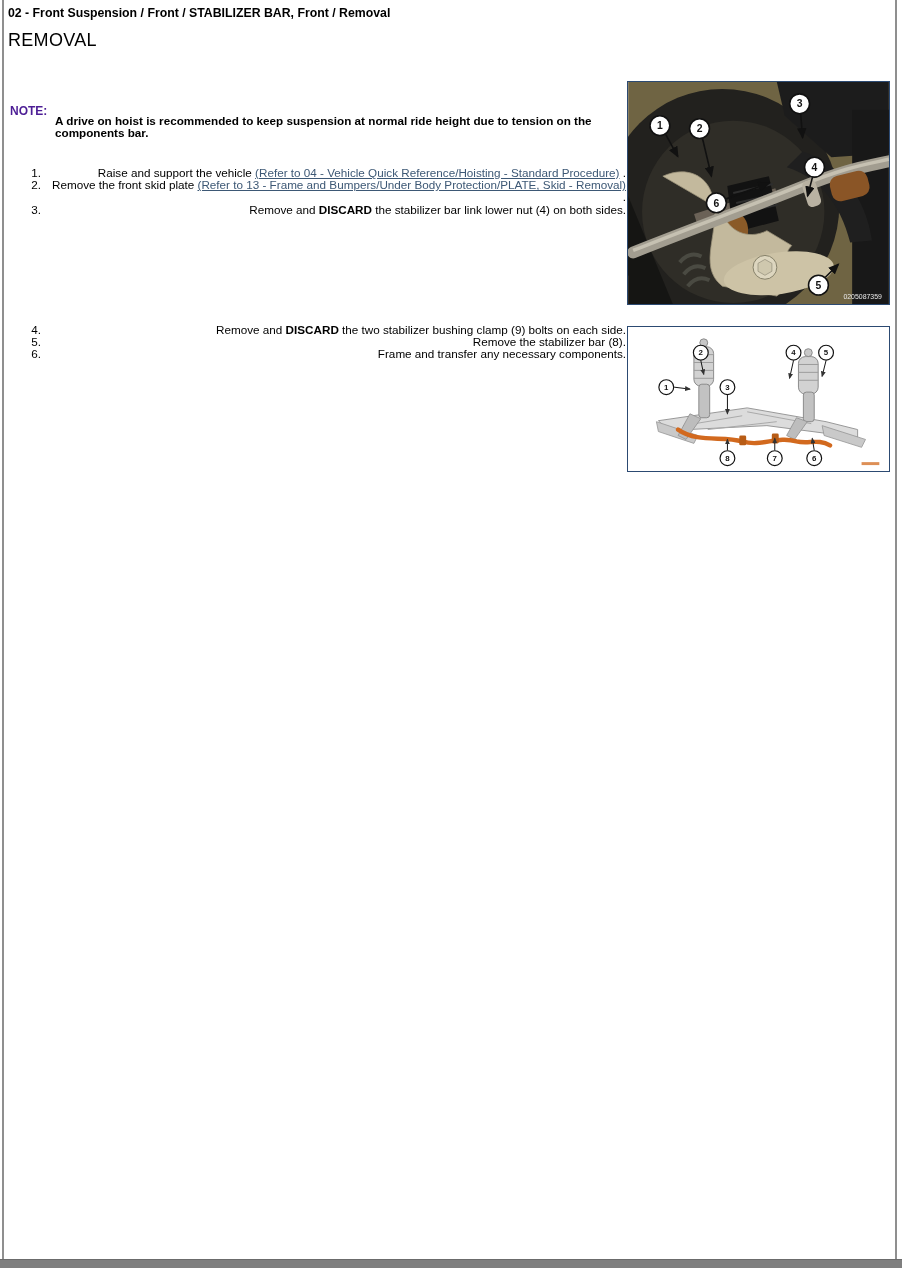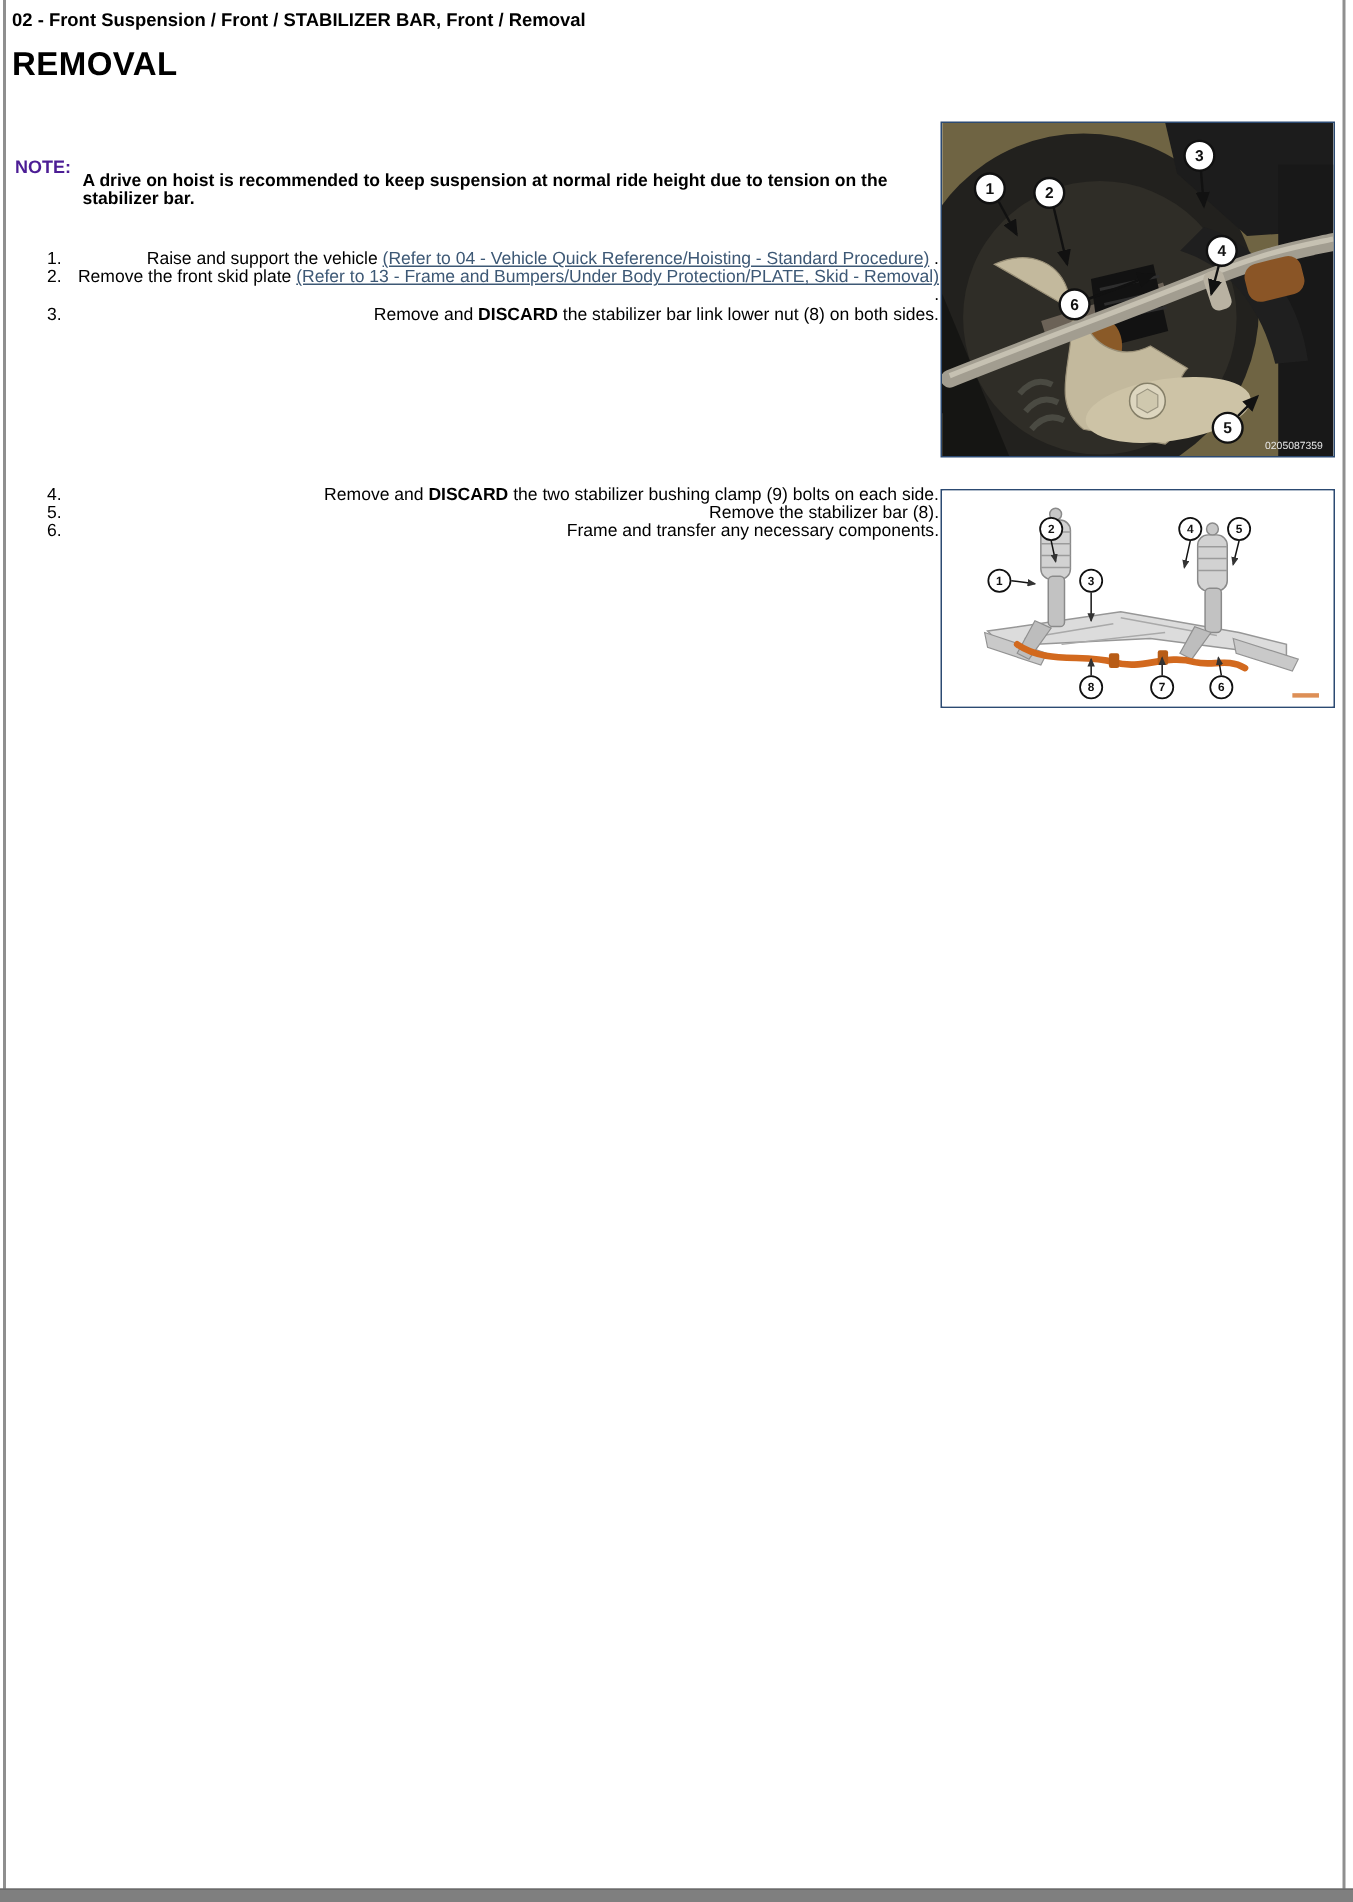--- a/index.html
+++ b/index.html
@@ -4,21 +4,21 @@
 <style>
   html,body{margin:0;padding:0;background:#fff;}
   .page{
     position:relative;width:902px;height:1268px;background:#ffffff;
     font-family:"Liberation Sans", sans-serif;color:#000;overflow:hidden;
   }
   .edge-left{position:absolute;left:2px;top:0;width:2px;height:1260px;background:#8f8f8f;}
   .edge-right{position:absolute;left:895px;top:0;width:2px;height:1260px;background:#8f8f8f;}
   .bottom-bar{position:absolute;left:0;top:1259px;width:902px;height:9px;background:#7f7f7f;border-top:1px solid #6b6b6b;box-sizing:border-box;}
   .breadcrumb{position:absolute;left:8px;top:6px;font-size:12.3px;font-weight:bold;white-space:nowrap;}
-  .title{position:absolute;left:8px;top:30px;margin:0;font-size:22px;font-weight:700;letter-spacing:.3px;}
+  .title{position:absolute;left:8px;top:30px;margin:0;font-size:18px;font-weight:400;letter-spacing:.3px;}
   .note-label{position:absolute;left:10px;top:104px;font-size:12px;font-weight:bold;color:#4c1d95;}
   .note-text{position:absolute;left:55px;top:115px;width:566px;font-size:11.7px;font-weight:bold;line-height:12.3px;}
   .steps{position:absolute;left:24px;width:602px;font-size:11.7px;line-height:12.2px;}
   #steps1{top:167px;}
   #steps2{top:324px;}
   .step-row{display:flex;align-items:flex-start;}
   .step-num{flex:none;width:17px;text-align:right;margin-right:4px;}
   .step-text{flex:1;text-align:right;}
   .bold{font-weight:bold;}
   .ref-link{color:#3d5875;text-decoration:underline;cursor:pointer;}
@@ -33,34 +33,34 @@
 </style>
 </head>
 <body>
 
 <div class="page">
 
   <div class="breadcrumb">02 - Front Suspension / Front / STABILIZER BAR, Front / Removal</div>
   <h1 class="title">REMOVAL</h1>
 
   <div class="note-label">NOTE:</div>
-  <div class="note-text">A drive on hoist is recommended to keep suspension at normal ride height due to tension on the stabilizer bar.</div>
+  <div class="note-text">A drive on hoist is recommended to keep suspension at normal ride height due to tension on the components bar.</div>
 
   <div class="steps" id="steps1">
       <div class="step-row">
         <span class="step-num">1.</span>
         <span class="step-text"><span>Raise and support the vehicle </span><a href="#" class="ref-link">(Refer to 04 - Vehicle Quick Reference/Hoisting - Standard Procedure)</a><span> .</span></span>
       </div>
       <div class="step-row">
         <span class="step-num">2.</span>
         <span class="step-text"><span>Remove the front skid plate </span><a href="#" class="ref-link">(Refer to 13 - Frame and Bumpers/Under Body Protection/PLATE, Skid - Removal)</a><span class="after-line">.</span></span>
       </div>
       <div class="step-row">
         <span class="step-num">3.</span>
-        <span class="step-text"><span>Remove and </span><span class="bold">DISCARD</span><span> the stabilizer bar link lower nut (8) on both sides.</span></span>
+        <span class="step-text"><span>Remove and </span><span class="bold">DISCARD</span><span> the stabilizer bar link lower nut (4) on both sides.</span></span>
       </div>
     </div>
   <div class="steps" id="steps2">
       <div class="step-row">
         <span class="step-num">4.</span>
         <span class="step-text"><span>Remove and </span><span class="bold">DISCARD</span><span> the two stabilizer bushing clamp (9) bolts on each side.</span></span>
       </div>
       <div class="step-row">
         <span class="step-num">5.</span>
         <span class="step-text"><span>Remove the stabilizer bar (8).</span></span>

